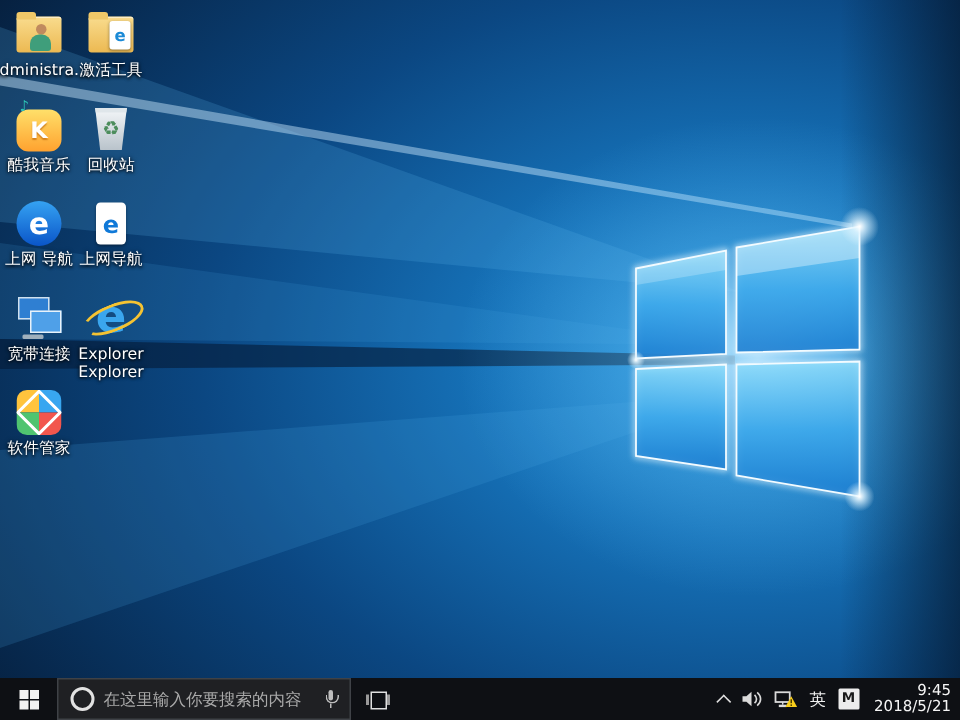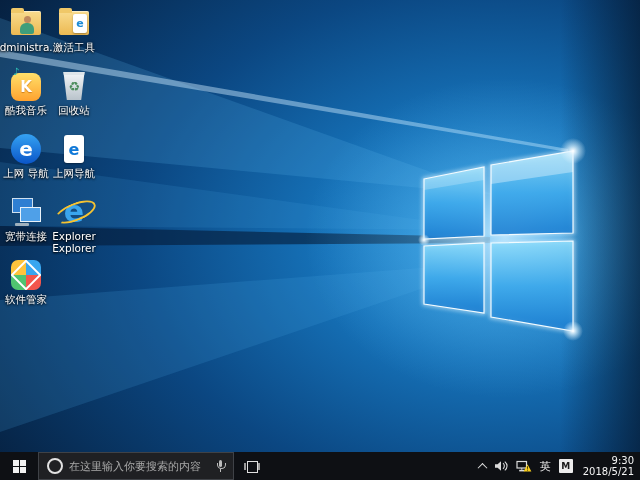--- a/index.html
+++ b/index.html
@@ -293,19 +293,19 @@
         <rect x="1" y="1.5" width="9.5" height="6.5" fill="none" stroke="#dadada" stroke-width="1.2"></rect>
         <rect x="3.2" y="9.8" width="5.2" height="1.6" fill="#dadada"></rect>
         <rect x="5.3" y="8" width="1" height="1.8" fill="#dadada"></rect>
         <path d="M11.5 4.2 L15.4 11.4 H7.6 Z" fill="#f8ce1c"></path>
         <rect x="11" y="6.2" width="1" height="2.6" fill="#4a3c00"></rect>
         <rect x="11" y="9.6" width="1" height="1" fill="#4a3c00"></rect>
       </svg>
       <span class="ime-lang">英</span>
       <span class="imebox">M</span>
       <div class="clock">
-        <div>9:30</div>
+        <div>9:45</div>
         <div>2018/5/21</div>
       </div>
     </div>
   </div>
 
 </div>
 
 </body></html>

